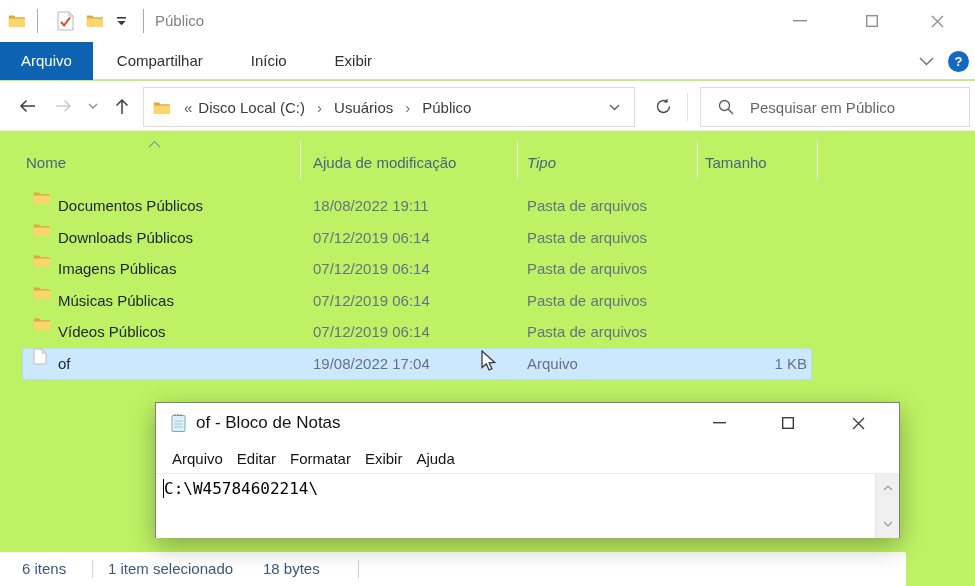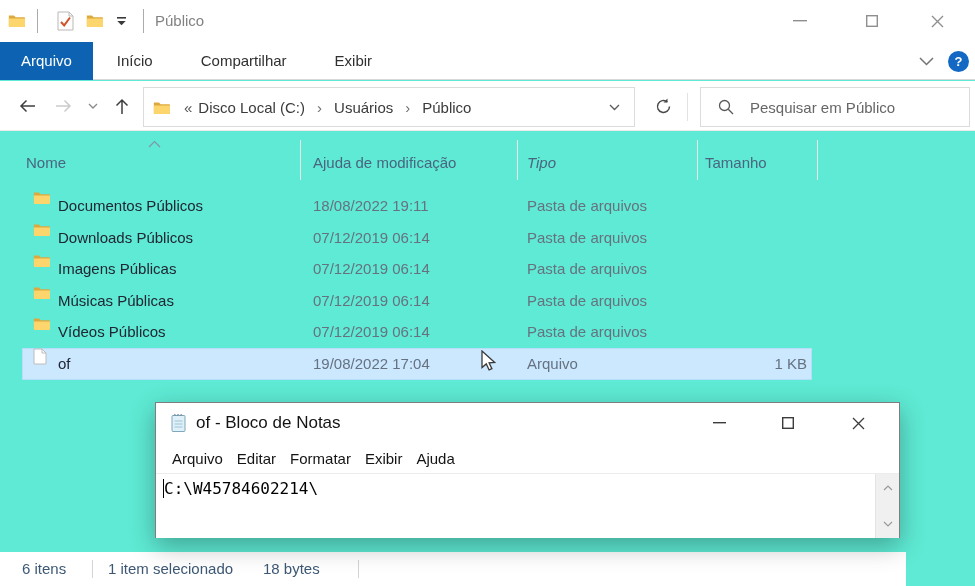--- a/index.html
+++ b/index.html
@@ -2,21 +2,21 @@
 <html><head>
 <meta charset="utf-8">
 <style>
   * { margin:0; padding:0; box-sizing:border-box; }
   html,body { width:975px; height:586px; }
   body { font-family:"Liberation Sans", sans-serif; background:#fff; position:relative; overflow:hidden; }
   .abs { position:absolute; }
   svg { display:block; }
 
   
-  #explorer { position:absolute; inset:0; background:#5eead4; }
+  #explorer { position:absolute; inset:0; background:#bef264; }
 
   
   .titlebar { position:absolute; left:0; top:0; width:975px; height:42px; background:#fff; }
   .qat-sep { position:absolute; top:9px; width:1px; height:24px; background:#ababab; }
   .win-title { position:absolute; left:155px; top:0; line-height:42px; font-size:15px; color:#828282; }
   .ctl-btn { position:absolute; top:0; width:46px; height:42px; display:flex; align-items:center; justify-content:center; cursor:default; }
 
   
   .tabbar { position:absolute; left:0; top:42px; width:975px; height:38px; background:#fff; border-bottom:1px solid #d8d8d8; }
   .tabs { position:absolute; left:0; top:0; height:38px; display:flex; }
@@ -123,22 +123,22 @@
     <span class="ctl-btn" style="left:914px;">
       <svg width="13" height="13" viewBox="0 0 13 13">
           <path d="M1 1l11 11M12 1L1 12" stroke="#8f8f8f" stroke-width="1.4"></path>
         </svg>
     </span>
   </div>
 
   <div class="tabbar">
     <div class="tabs">
         <div class="tab active">Arquivo</div>
+        <div class="tab">Compartilhar</div>
         <div class="tab">Início</div>
-        <div class="tab">Compartilhar</div>
         <div class="tab">Exibir</div>
       </div>
     <div class="ribbon-right">
       <span>
         <svg width="15" height="9" viewBox="0 0 15 9">
             <path d="M1 1l6.5 6.5L14 1" fill="none" stroke="#737373" stroke-width="1.5"></path>
           </svg>
       </span>
       <span class="help-circle">?</span>
     </div>

